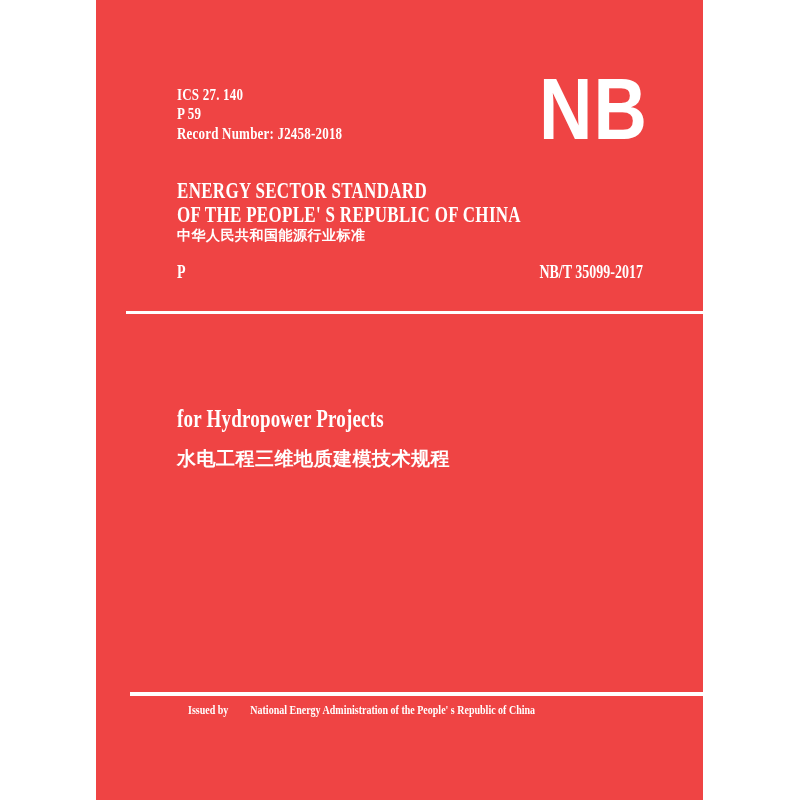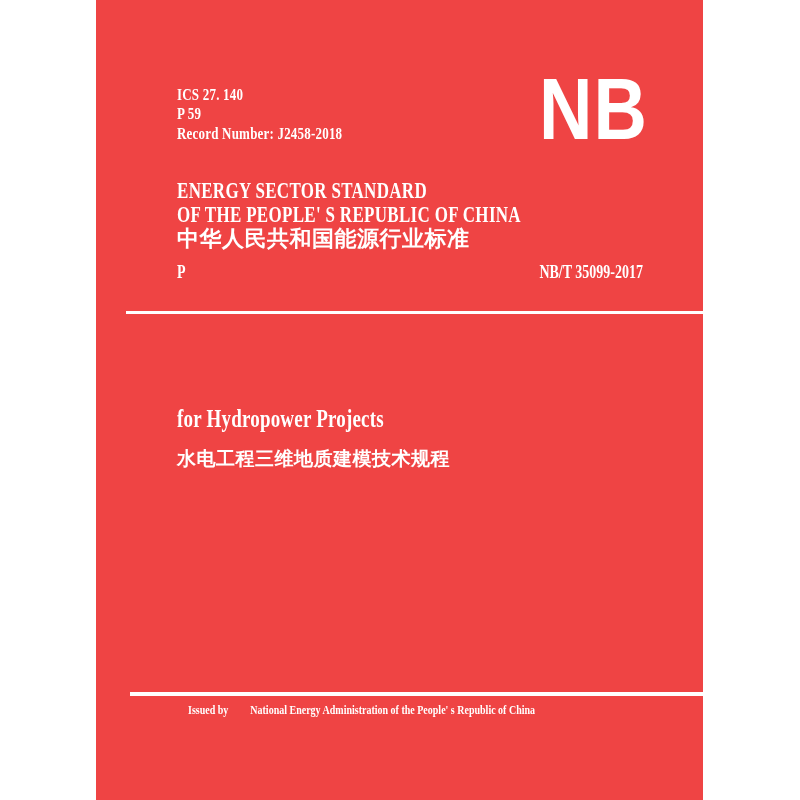--- a/index.html
+++ b/index.html
@@ -59,21 +59,21 @@
     right: 60px;
     text-align: left;
   }
   .hdr-en { font-size: 17px; line-height: 1; letter-spacing: 0.3px; }
   .hdr1 { top: 180px; }
   .hdr2 { top: 204px; }
   .hdr-zh {
     top: 228px;
     font-family: "DejaVu Sans", sans-serif;
     font-weight: bold;
-    font-size: 22px;
+    font-size: 14px;
     line-height: 1;
     letter-spacing: 0.5px;
   }
   .desig-row {
     position: absolute;
     left: 81px;
     right: 60px;
     top: 263px;
     display: flex;
     justify-content: space-between;

